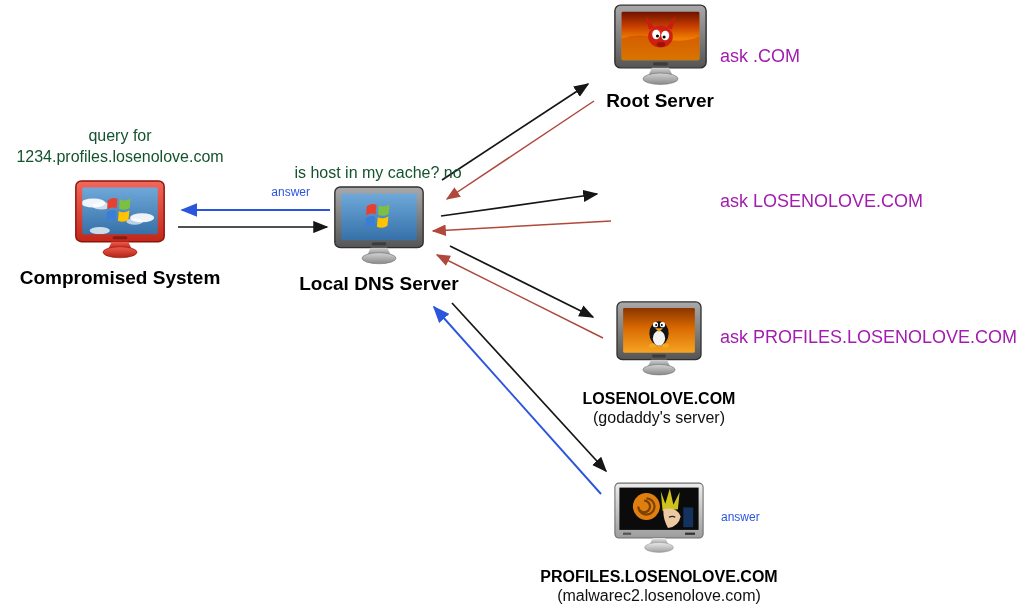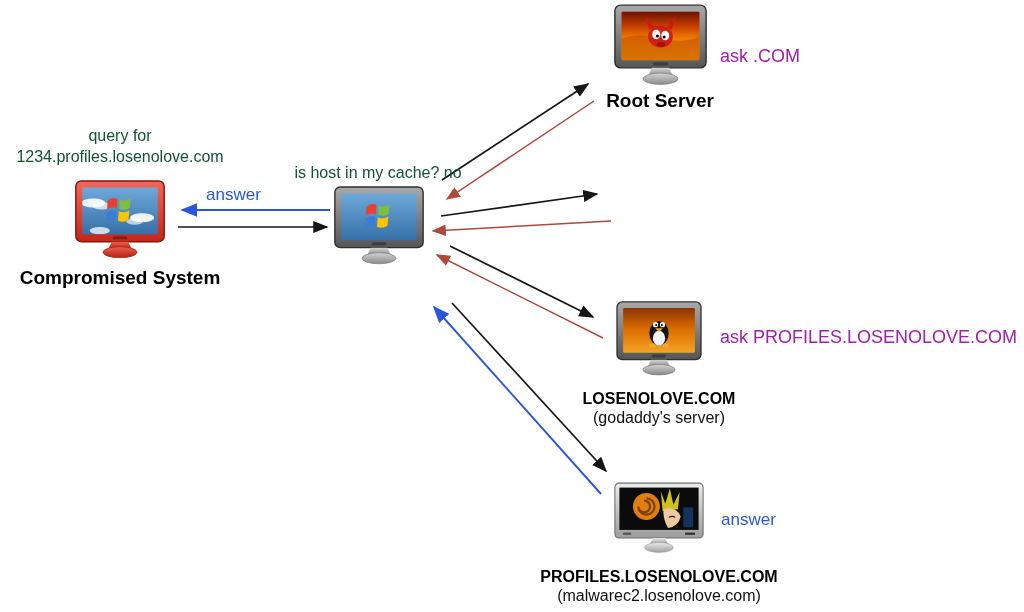--- a/index.html
+++ b/index.html
@@ -6,21 +6,21 @@
   .canvas{position:relative;width:1024px;height:612px;background:#ffffff;
           font-family:"Liberation Sans",sans-serif;overflow:hidden;}
   .arrows{position:absolute;left:0;top:0;width:1024px;height:612px;}
   .node{position:absolute;text-align:center;}
   .node svg{display:block;margin:0 auto;}
   .node-label{font-weight:bold;font-size:19px;color:#000;line-height:1.15;white-space:nowrap;}
   .node-label.big{font-size:16px;}
   .node-sublabel{font-size:16px;color:#111;line-height:1.3;white-space:nowrap;}
   .annotation{position:absolute;font-size:16px;color:#14532d;text-align:center;line-height:1.3;}
   .ask-label{position:absolute;font-size:18px;color:#a21caf;white-space:nowrap;}
-  .answer-label{position:absolute;font-size:17px;color:#2b55dd;text-align:left;white-space:nowrap;}
+  .answer-label{position:absolute;font-size:12px;color:#2b55dd;text-align:right;white-space:nowrap;}
 </style>
 </head>
 <body>
 
 <div class="canvas">
 
   <svg width="0" height="0" style="position:absolute" aria-hidden="true">
     <defs>
       <linearGradient id="gFrameGray" x1="0" y1="0" x2="0" y2="1">
         <stop offset="0" stop-color="#a9a9a9"></stop>
@@ -150,20 +150,21 @@
     <line x1="601" y1="494" x2="434" y2="307" stroke-width="1.9" marker-end="url(#mBlue)" stroke="#2b55dd"></line>
   </svg>
 
   <div class="annotation" style="left:0px;top:126px;width:240px;">
     <div>query for</div>
     <div>1234.profiles.losenolove.com</div>
   </div>
   <div class="annotation" style="left:256px;top:131px;width:244px;margin-top:32px;">is host in my cache? no</div>
   <div class="answer-label" style="left:206px;top:185px;width:104px;">answer</div>
   <div class="ask-label" style="left:720px;top:46px;">ask .COM</div>
+  <div class="ask-label" style="left:720px;top:191px;">ask LOSENOLOVE.COM</div>
   <div class="ask-label" style="left:720px;top:327px;">ask PROFILES.LOSENOLOVE.COM</div>
   <div class="answer-label" style="left:721px;top:510px;">answer</div>
 
   <div class="node" style="left:-30px;top:180px;width:300px;">
     <svg width="92" height="81" viewBox="0 0 100 88">
       <use href="#sFrame" fill="url(#gFrameRed)" stroke="#8f1408" stroke-width="1.6"></use>
       <use href="#sScreen" fill="url(#gScreenBlue)"></use>
       <g clip-path="url(#clipScreen43)">
         <use href="#clouds"></use>
         <use href="#winlogo"></use>
@@ -179,20 +180,21 @@
     <svg width="92" height="81" viewBox="0 0 100 88">
       <use href="#sFrame" fill="url(#gFrameGray)" stroke="#2f2f2f" stroke-width="1.5"></use>
       <use href="#sScreen" fill="url(#gScreenBlue)"></use>
       <g clip-path="url(#clipScreen43)">
         <use href="#winlogo"></use>
       </g>
       <use href="#sBezelBtn"></use>
       <use href="#sNeck" fill="url(#gStandGray)"></use>
       <use href="#sBase" fill="url(#gStandGray)" stroke="#6f6f6f" stroke-width="0.6"></use>
     </svg>
+    <div class="node-label" style="margin-top:6px;">Local DNS Server</div>
   </div>
 
   <div class="node" style="left:510px;top:4px;width:300px;">
     <svg width="95" height="84" viewBox="0 0 100 88">
       <use href="#sFrame" fill="url(#gFrameGray)" stroke="#2f2f2f" stroke-width="1.5"></use>
       <use href="#sScreen" fill="url(#gScreenDaemon)"></use>
       <g clip-path="url(#clipScreen43)">
         <use href="#daemonHead"></use>
       </g>
       <use href="#sBezelBtn"></use>

